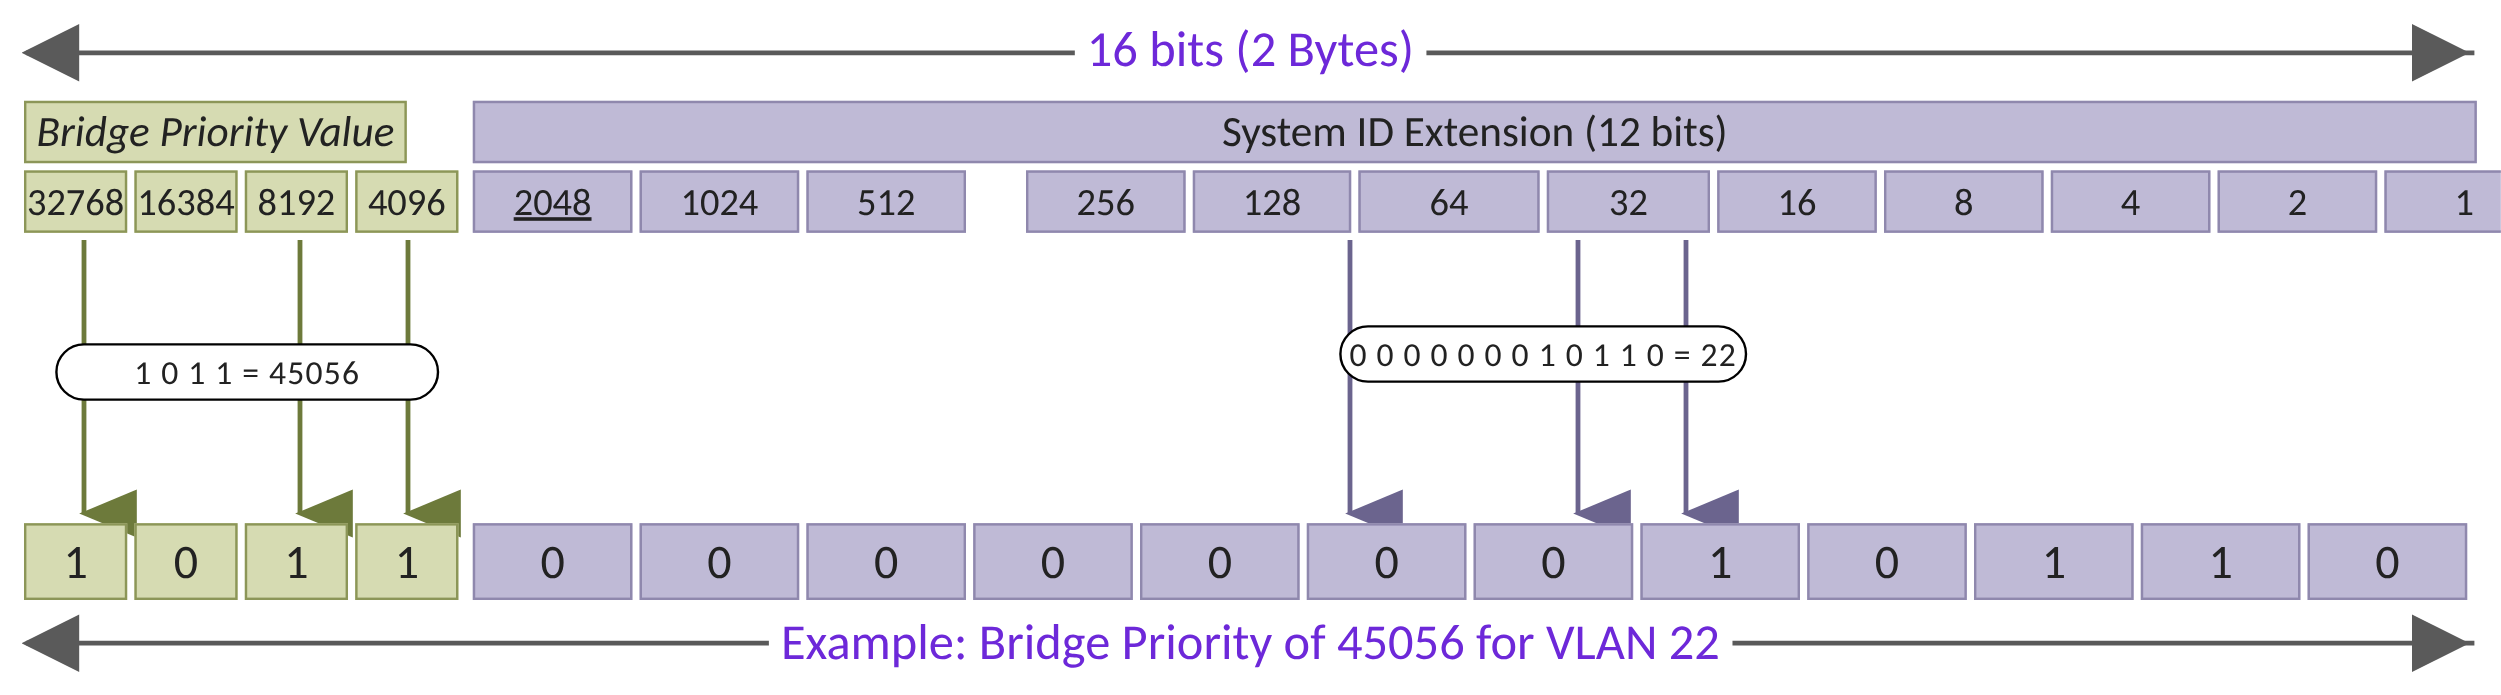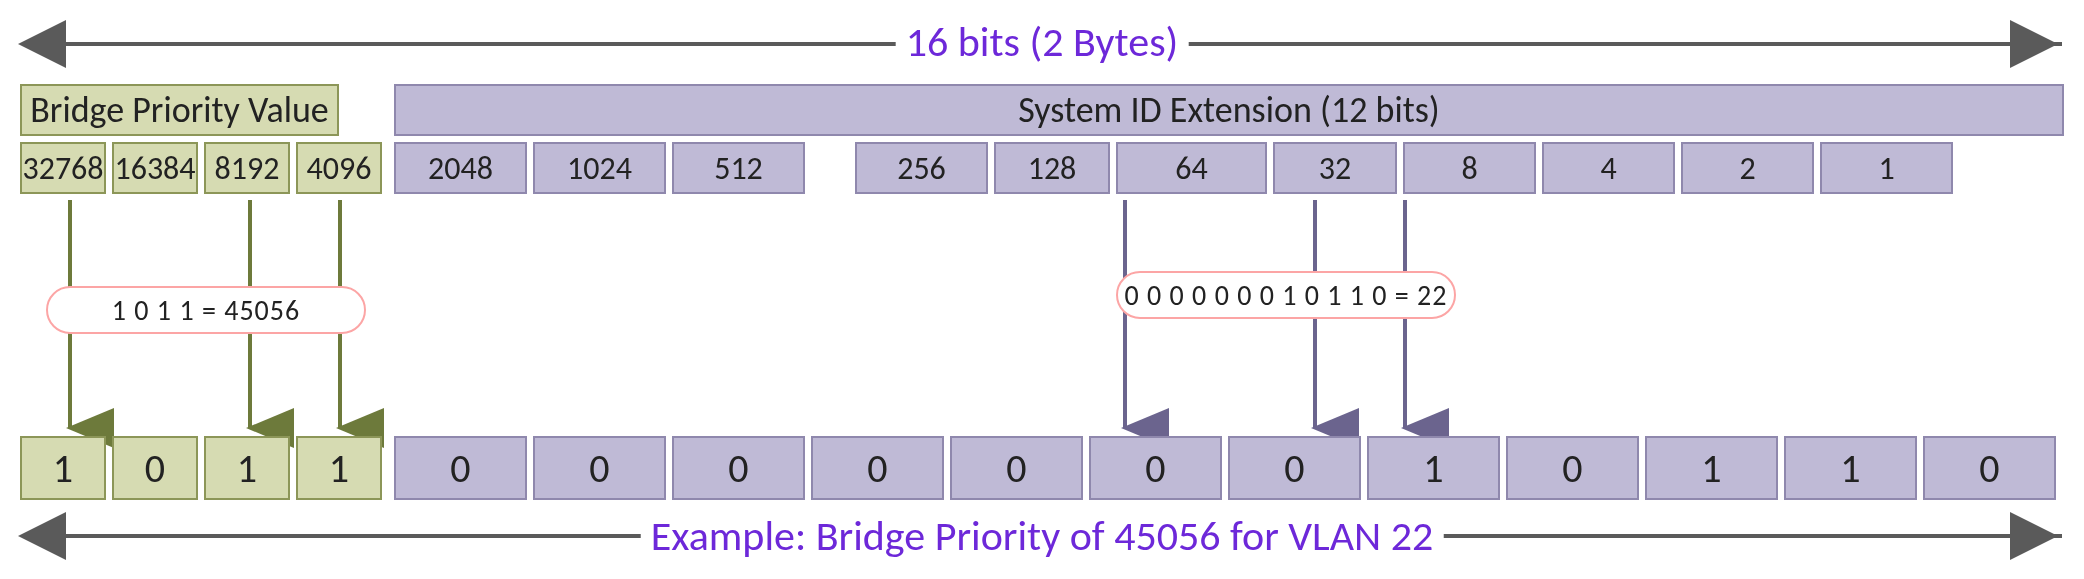--- a/index.html
+++ b/index.html
@@ -51,21 +51,21 @@
   .bit{
     height:64px;
     display:flex;align-items:center;justify-content:center;
     font-size:40px;
     border:2px solid var(--green-border);
     background:var(--green-fill);
   }
   .bit.p{border-color:var(--purple-border);background:var(--purple-fill);}
   .bubble{
     position:absolute;
-    border:2px solid #fca5a5;
+    border:2px solid #000000;
     border-radius:26px;
     background:#fff;
     font-size:28px;
     display:flex;align-items:center;justify-content:center;
     height:48px;
     padding:0 24px;
     white-space:nowrap;
     letter-spacing:1px;
   }
 </style>
@@ -99,40 +99,41 @@
     <line x1="330" y1="190" x2="330" y2="418" stroke="#6d7a3b" stroke-width="4" marker-end="url(#aGreen)"></line>
 
     <line x1="1115" y1="190" x2="1115" y2="418" stroke="#6b648e" stroke-width="4" marker-end="url(#aPurple)"></line>
     <line x1="1305" y1="190" x2="1305" y2="418" stroke="#6b648e" stroke-width="4" marker-end="url(#aPurple)"></line>
     <line x1="1395" y1="190" x2="1395" y2="418" stroke="#6b648e" stroke-width="4" marker-end="url(#aPurple)"></line>
   </svg>
 
   <div class="caption" style="left:50%;top:6px;transform:translateX(-50%);">16 bits (2 Bytes)</div>
 
   <div class="row" style="left:10px;top:74px;">
-    <div class="hdr" style="width:319px;">Bridge Priority Value</div>
+    <div class="hdr" style="width:319px;font-style:italic;">Bridge Priority Value</div>
   </div>
   <div class="row" style="left:384px;top:74px;">
     <div class="hdr p" style="width:1670px;">System ID Extension (12 bits)</div>
   </div>
 
   <div class="row" style="left:10px;top:132px;">
     <div class="cell" style="width:86px;">32768</div>
     <div class="cell" style="width:86px;">16384</div>
     <div class="cell" style="width:86px;">8192</div>
     <div class="cell" style="width:86px;">4096</div>
   </div>
   <div class="row" style="left:384px;top:132px;">
-    <div class="cell p" style="width:133px;">2048</div>
+    <div class="cell p" style="width:133px;text-decoration:underline;">2048</div>
     <div class="cell p" style="width:133px;">1024</div>
     <div class="cell p" style="width:133px;">512</div>
     <div class="cell p" style="width:133px;margin-left:44px;">256</div>
-    <div class="cell p" style="width:116px;">128</div>
+    <div class="cell p" style="width:132px;">128</div>
     <div class="cell p" style="width:151px;">64</div>
-    <div class="cell p" style="width:124px;">32</div>
+    <div class="cell p" style="width:136px;">32</div>
+    <div class="cell p" style="width:133px;">16</div>
     <div class="cell p" style="width:133px;">8</div>
     <div class="cell p" style="width:133px;">4</div>
     <div class="cell p" style="width:133px;">2</div>
     <div class="cell p" style="width:133px;">1</div>
   </div>
 
   <div class="bubble" style="left:36px;top:276px;width:320px;">1 0 1 1 = 45056</div>
   <div class="bubble" style="left:1106px;top:261px;width:340px;">0 0 0 0 0 0 0 1 0 1 1 0 = 22</div>
 
   <div class="row" style="left:10px;top:426px;">

